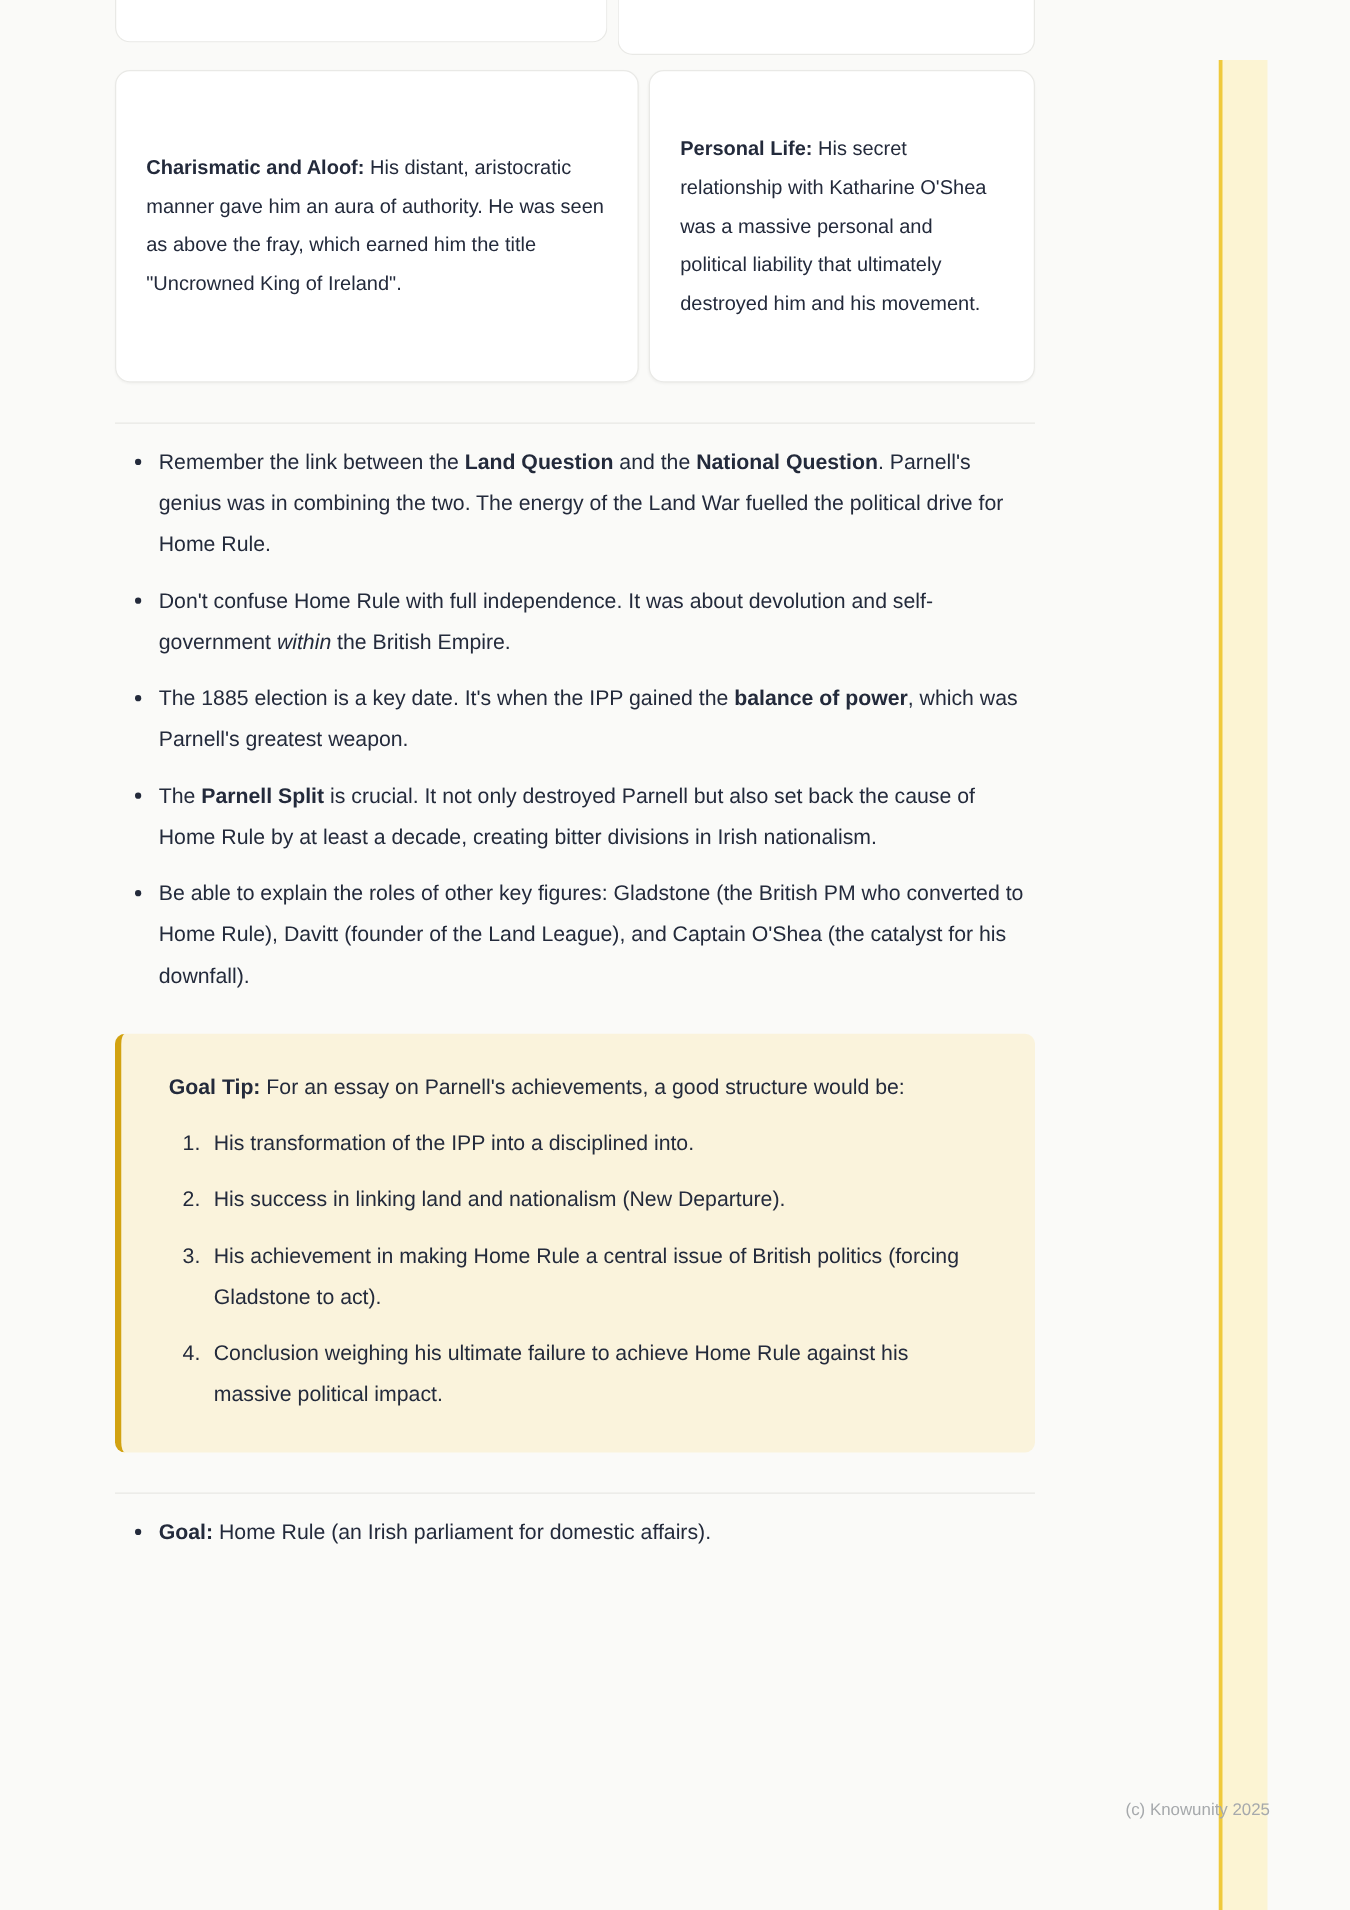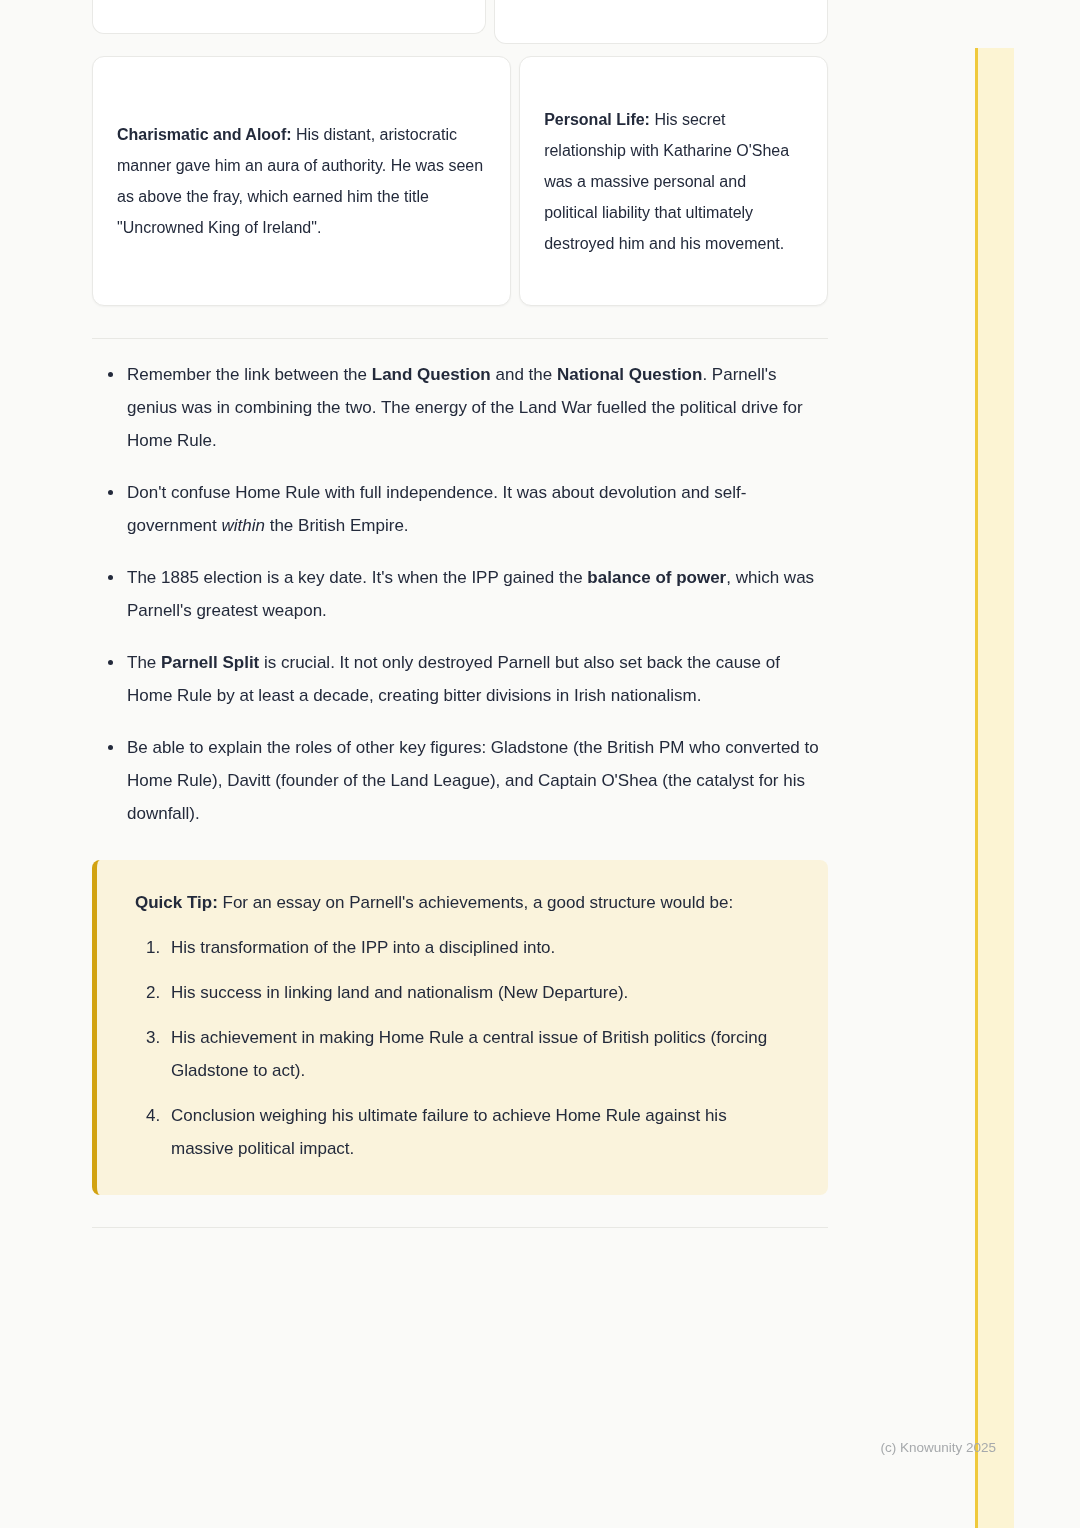--- a/index.html
+++ b/index.html
@@ -66,21 +66,20 @@
   }
   .bullet-list{
     margin:14px 0 0 0;
     padding-left:33px;
     list-style:disc;
   }
   .bullet-list li{
     font-size:17px;line-height:33px;
     margin-bottom:12px;
     padding-left:2px;
-    margin-top:19px;
   }
   .callout{
     margin-top:30px;
     background:var(--callout-bg);
     border-left:5px solid var(--callout-border);
     border-radius:8px;
     padding:26px 36px 30px 38px;
   }
   .callout-intro{
     margin:0;
@@ -94,21 +93,21 @@
   }
   .numbered-list li{
     font-size:17px;line-height:33px;
     margin-bottom:12px;
     padding-left:6px;
   }
   .numbered-list li:last-child{margin-bottom:0;}
   .b{font-weight:700;}
   .i{font-style:italic;}
   .watermark{
-    position:absolute;top:1440px;right:84px;
+    position:absolute;top:1440px;right:64px;
     font-size:13.5px;color:var(--watermark);
     z-index:2;
   }
 </style>
 </head>
 <body>
 
 <div class="page">
 
   <div class="side-strip"></div>
@@ -134,30 +133,33 @@
 
     <ul class="bullet-list">
       <li><span><span>Remember the link between the </span><span class="b">Land Question</span><span> and the </span><span class="b">National Question</span><span>. Parnell's genius was in combining the two. The energy of the Land War fuelled the political drive for Home Rule.</span></span></li>
       <li><span><span>Don't confuse Home Rule with full independence. It was about devolution and self-government </span><span class="i">within</span><span> the British Empire.</span></span></li>
       <li><span><span>The 1885 election is a key date. It's when the IPP gained the </span><span class="b">balance of power</span><span>, which was Parnell's greatest weapon.</span></span></li>
       <li><span><span>The </span><span class="b">Parnell Split</span><span> is crucial. It not only destroyed Parnell but also set back the cause of Home Rule by at least a decade, creating bitter divisions in Irish nationalism.</span></span></li>
       <li><span><span>Be able to explain the roles of other key figures: Gladstone (the British PM who converted to Home Rule), Davitt (founder of the Land League), and Captain O'Shea (the catalyst for his downfall).</span></span></li>
     </ul>
 
     <div class="callout">
-      <p class="callout-intro"><span class="b">Quick Tip:</span><span> For an essay on Parnell's achievements, a good structure would be:</span></p>
+      <p class="callout-intro"><span class="b">Goal Tip:</span><span> For an essay on Parnell's achievements, a good structure would be:</span></p>
       <ol class="numbered-list">
         <li><span>His transformation of the IPP into a disciplined into.</span></li>
         <li><span>His success in linking land and nationalism (New Departure).</span></li>
         <li><span>His achievement in making Home Rule a central issue of British politics (forcing Gladstone to act).</span></li>
         <li><span>Conclusion weighing his ultimate failure to achieve Home Rule against his massive political impact.</span></li>
       </ol>
     </div>
 
     <hr class="divider">
 
 
+    <ul class="bullet-list">
+      <li><span><span class="b">Goal:</span><span> Home Rule (an Irish parliament for domestic affairs).</span></span></li>
+    </ul>
 
   </div>
 
   <div class="watermark">(c) Knowunity 2025</div>
 
 </div>
 
 </body></html>

